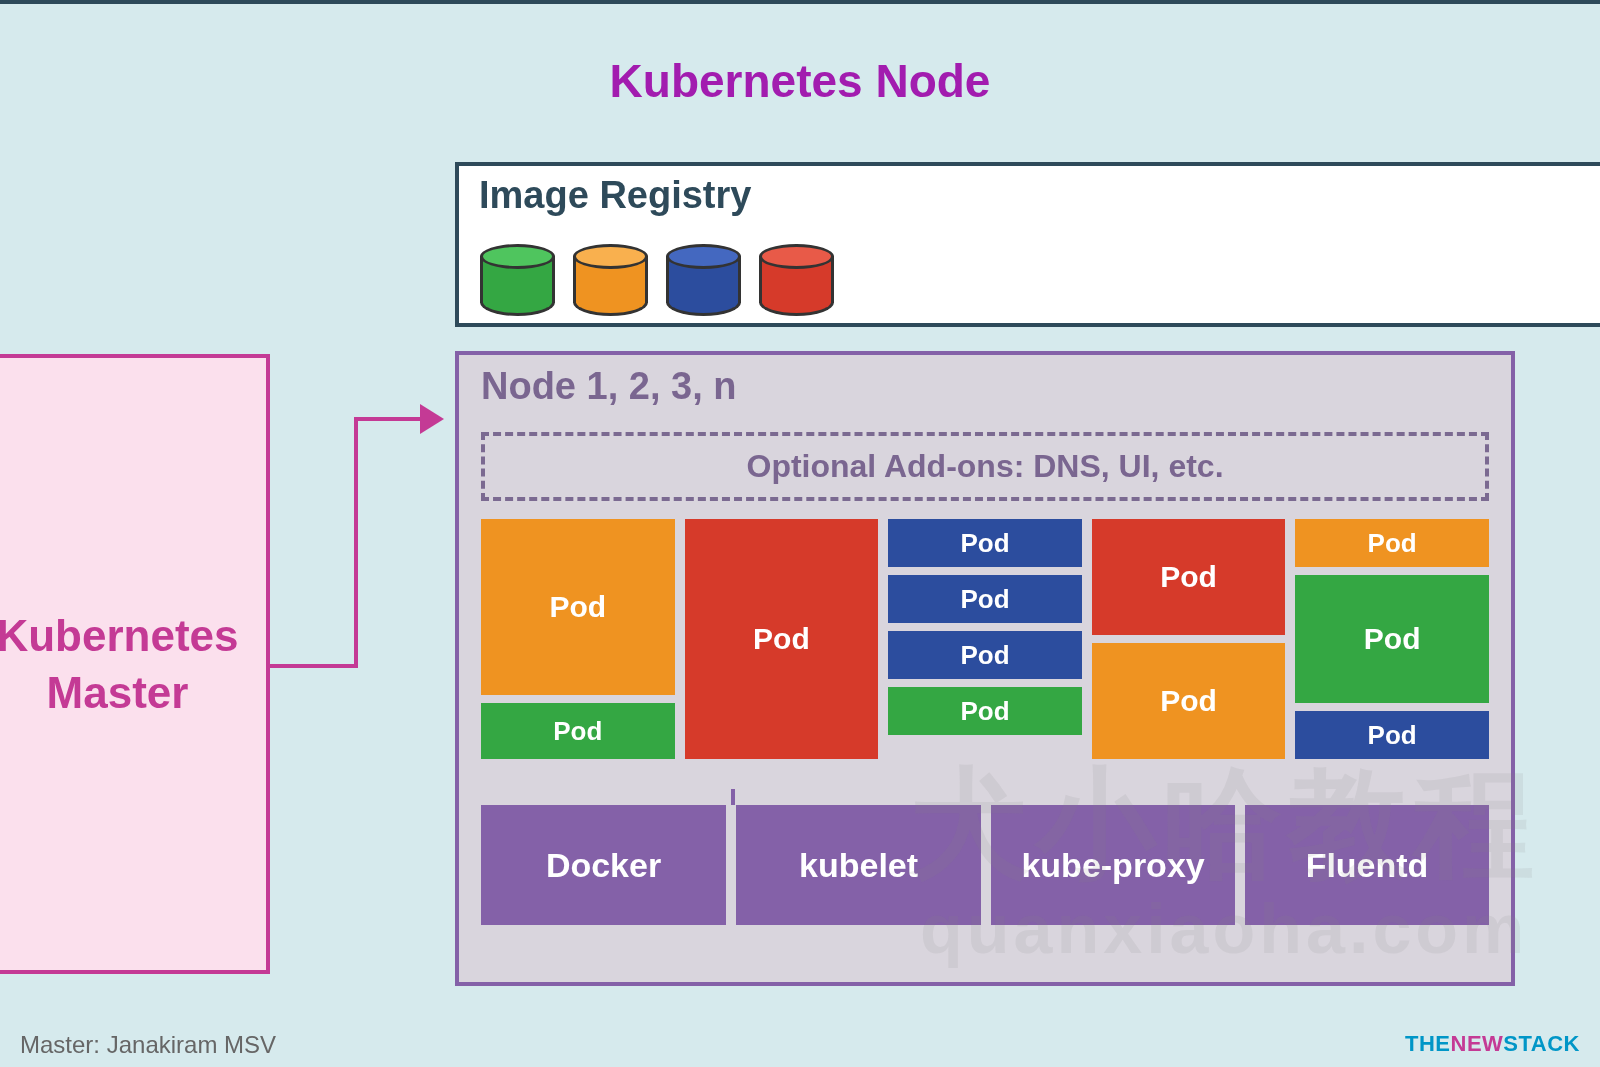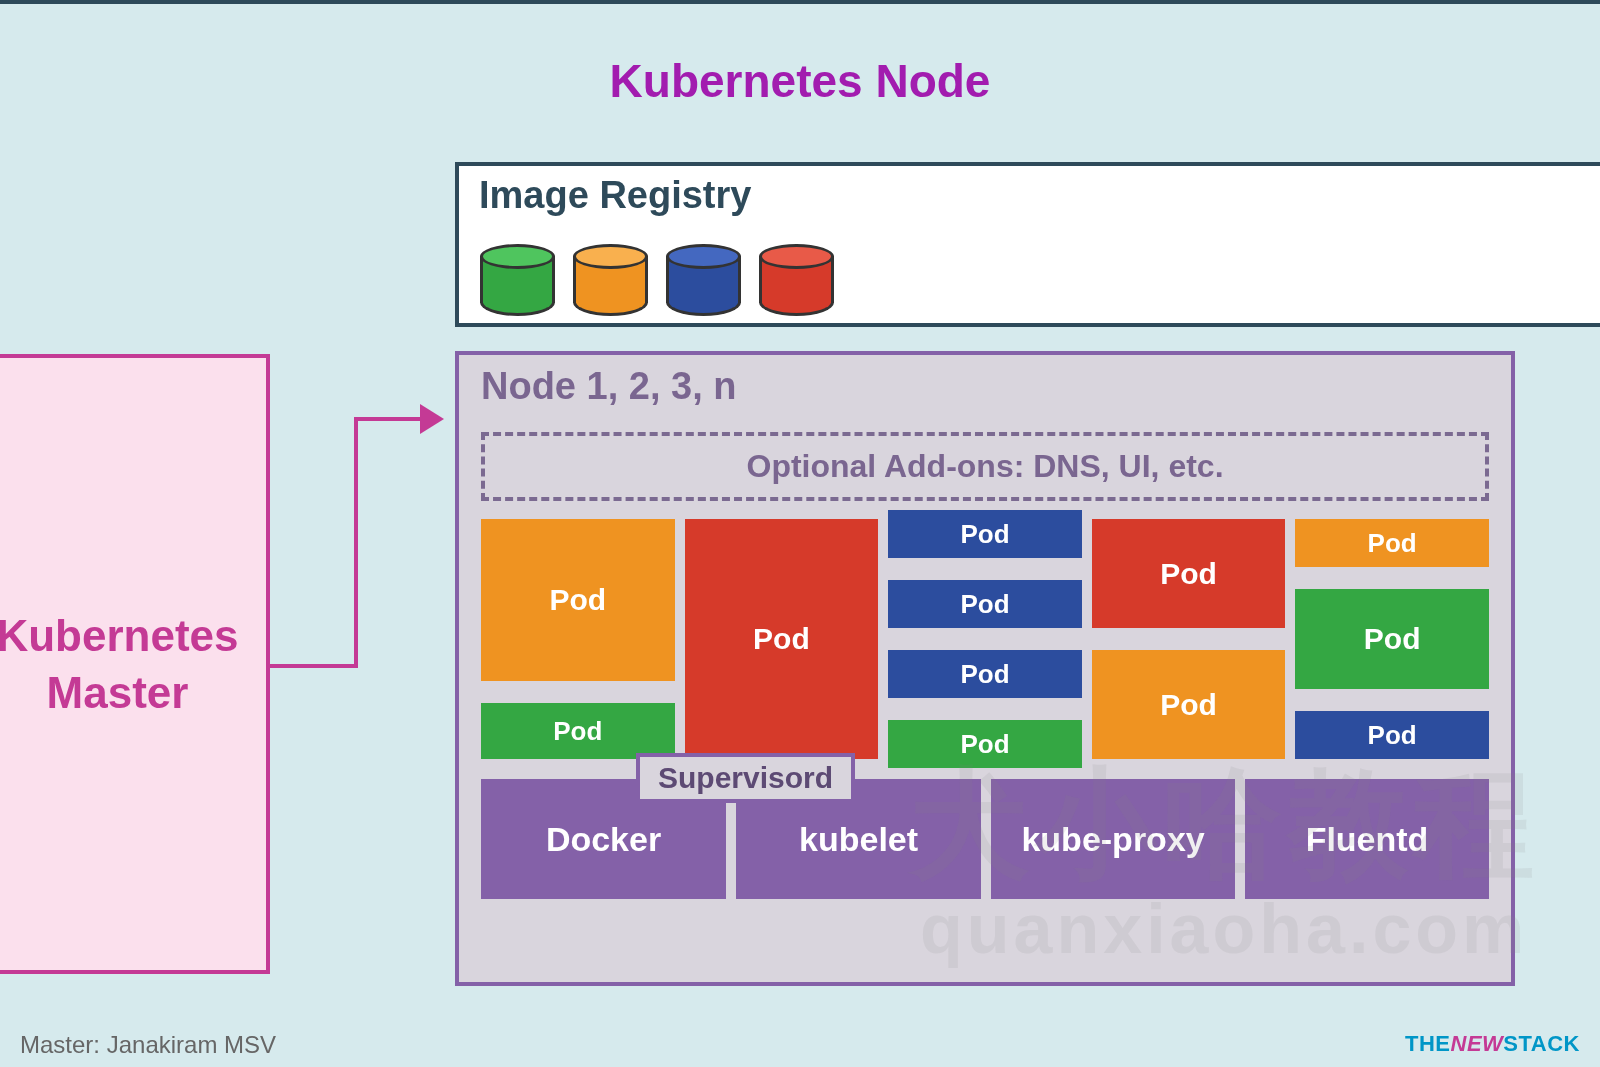--- a/index.html
+++ b/index.html
@@ -135,21 +135,21 @@
     font-weight: 600;
     color: #7a6690;
     margin-bottom: 18px;
   }
   .pod-grid {
     display: flex;
     gap: 10px;
     height: 240px;
     margin-bottom: 16px;
   }
-  .col { display: flex; flex-direction: column; gap: 22px; flex: 1; justify-content: center; }
+  .col { display: flex; flex-direction: column; gap: 8px; flex: 1; }
   .pod {
     display: flex; align-items: center; justify-content: center;
     color: #fff; font-size: 30px; font-weight: 700;
     flex: 1;
   }
   .pod.sm { flex: 0 0 48px; font-size: 26px; }
   .pod.med { flex: 0 0 56px; font-size: 26px; }
   .orange-bg { background: #ef9321; }
   .green-bg { background: #34a743; }
   .red-bg { background: #d63a2a; }
@@ -162,21 +162,21 @@
     background: #d9d5dd;
     border: 4px solid #8461a8;
     padding: 4px 18px;
     font-size: 30px;
     font-weight: 600;
     color: #5d4a74;
     z-index: 2;
   }
   .svc-row {
     position: absolute;
-    left: 0; top: 4px;
+    left: 0; top: 30px;
     display: flex; gap: 10px; width: 100%; height: 120px;
   }
   .svc {
     flex: 1;
     background: #8461a8;
     color: #fff;
     font-size: 34px;
     font-weight: 700;
     display: flex; align-items: center; justify-content: center;
   }
@@ -194,21 +194,21 @@
     color: #666;
   }
   .brand {
     position: absolute;
     right: 20px; bottom: 10px;
     font-size: 22px;
     font-weight: 800;
     letter-spacing: 0.5px;
   }
   .brand .the { color: #0096c7; }
-  .brand .new { color: #c43a95; font-style: italic; }
+  .brand .new { color: #c43a95; }
   .brand .stack { color: #0096c7; }
   .watermark1 {
     position: absolute;
     left: 910px; top: 740px;
     font-size: 120px;
     font-weight: 700;
     color: rgba(130,130,130,0.12);
     letter-spacing: 6px;
     pointer-events: none;
   }
@@ -282,21 +282,20 @@
       <div class="pod orange-bg">Pod</div>
     </div>
     <div class="col">
       <div class="pod orange-bg sm">Pod</div>
       <div class="pod green-bg" style="flex:2">Pod</div>
       <div class="pod blue-bg sm">Pod</div>
     </div>
   </div>
 
   <div class="supervisor-row">
-    <div class="supervisord-tab">Supervisord</div>
     <div class="svc-row">
       <div class="svc grp" style="display:flex;padding:0">
         <div class="half">Docker</div>
         <div class="divider"></div>
         <div class="half">kubelet</div>
       </div>
       <div class="svc">kube-proxy</div>
       <div class="svc">Fluentd</div>
     </div>
   </div>

